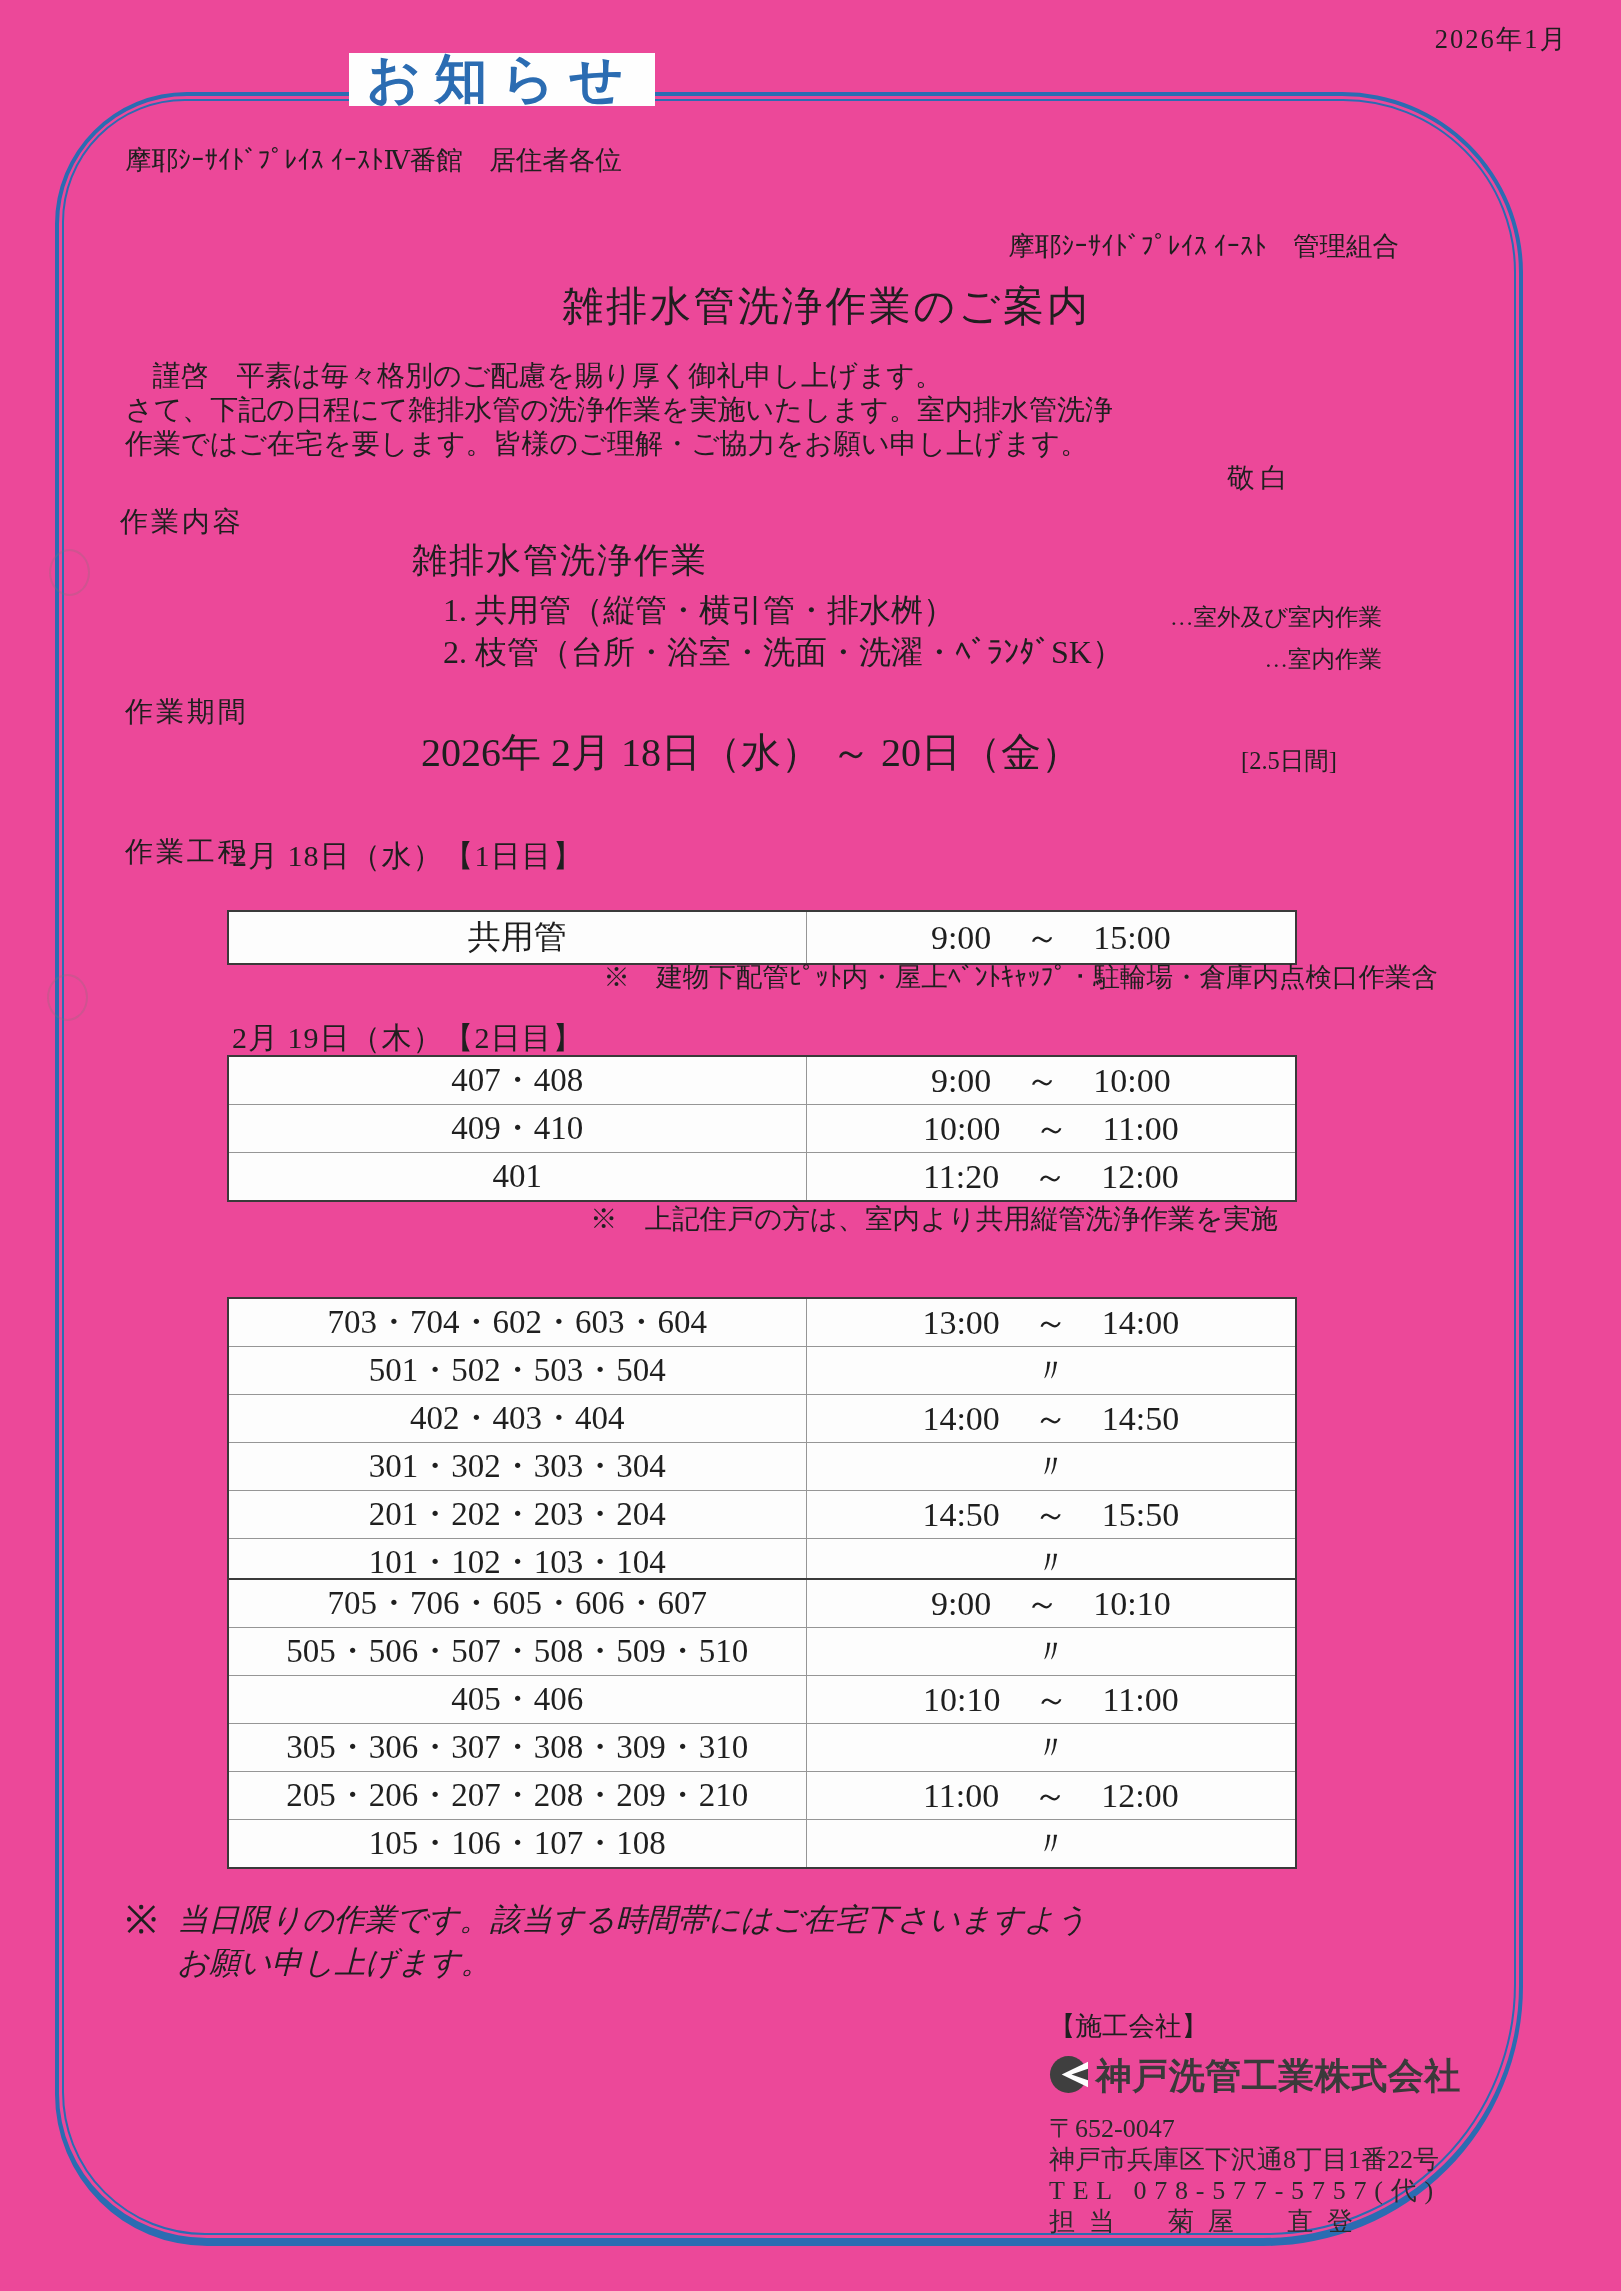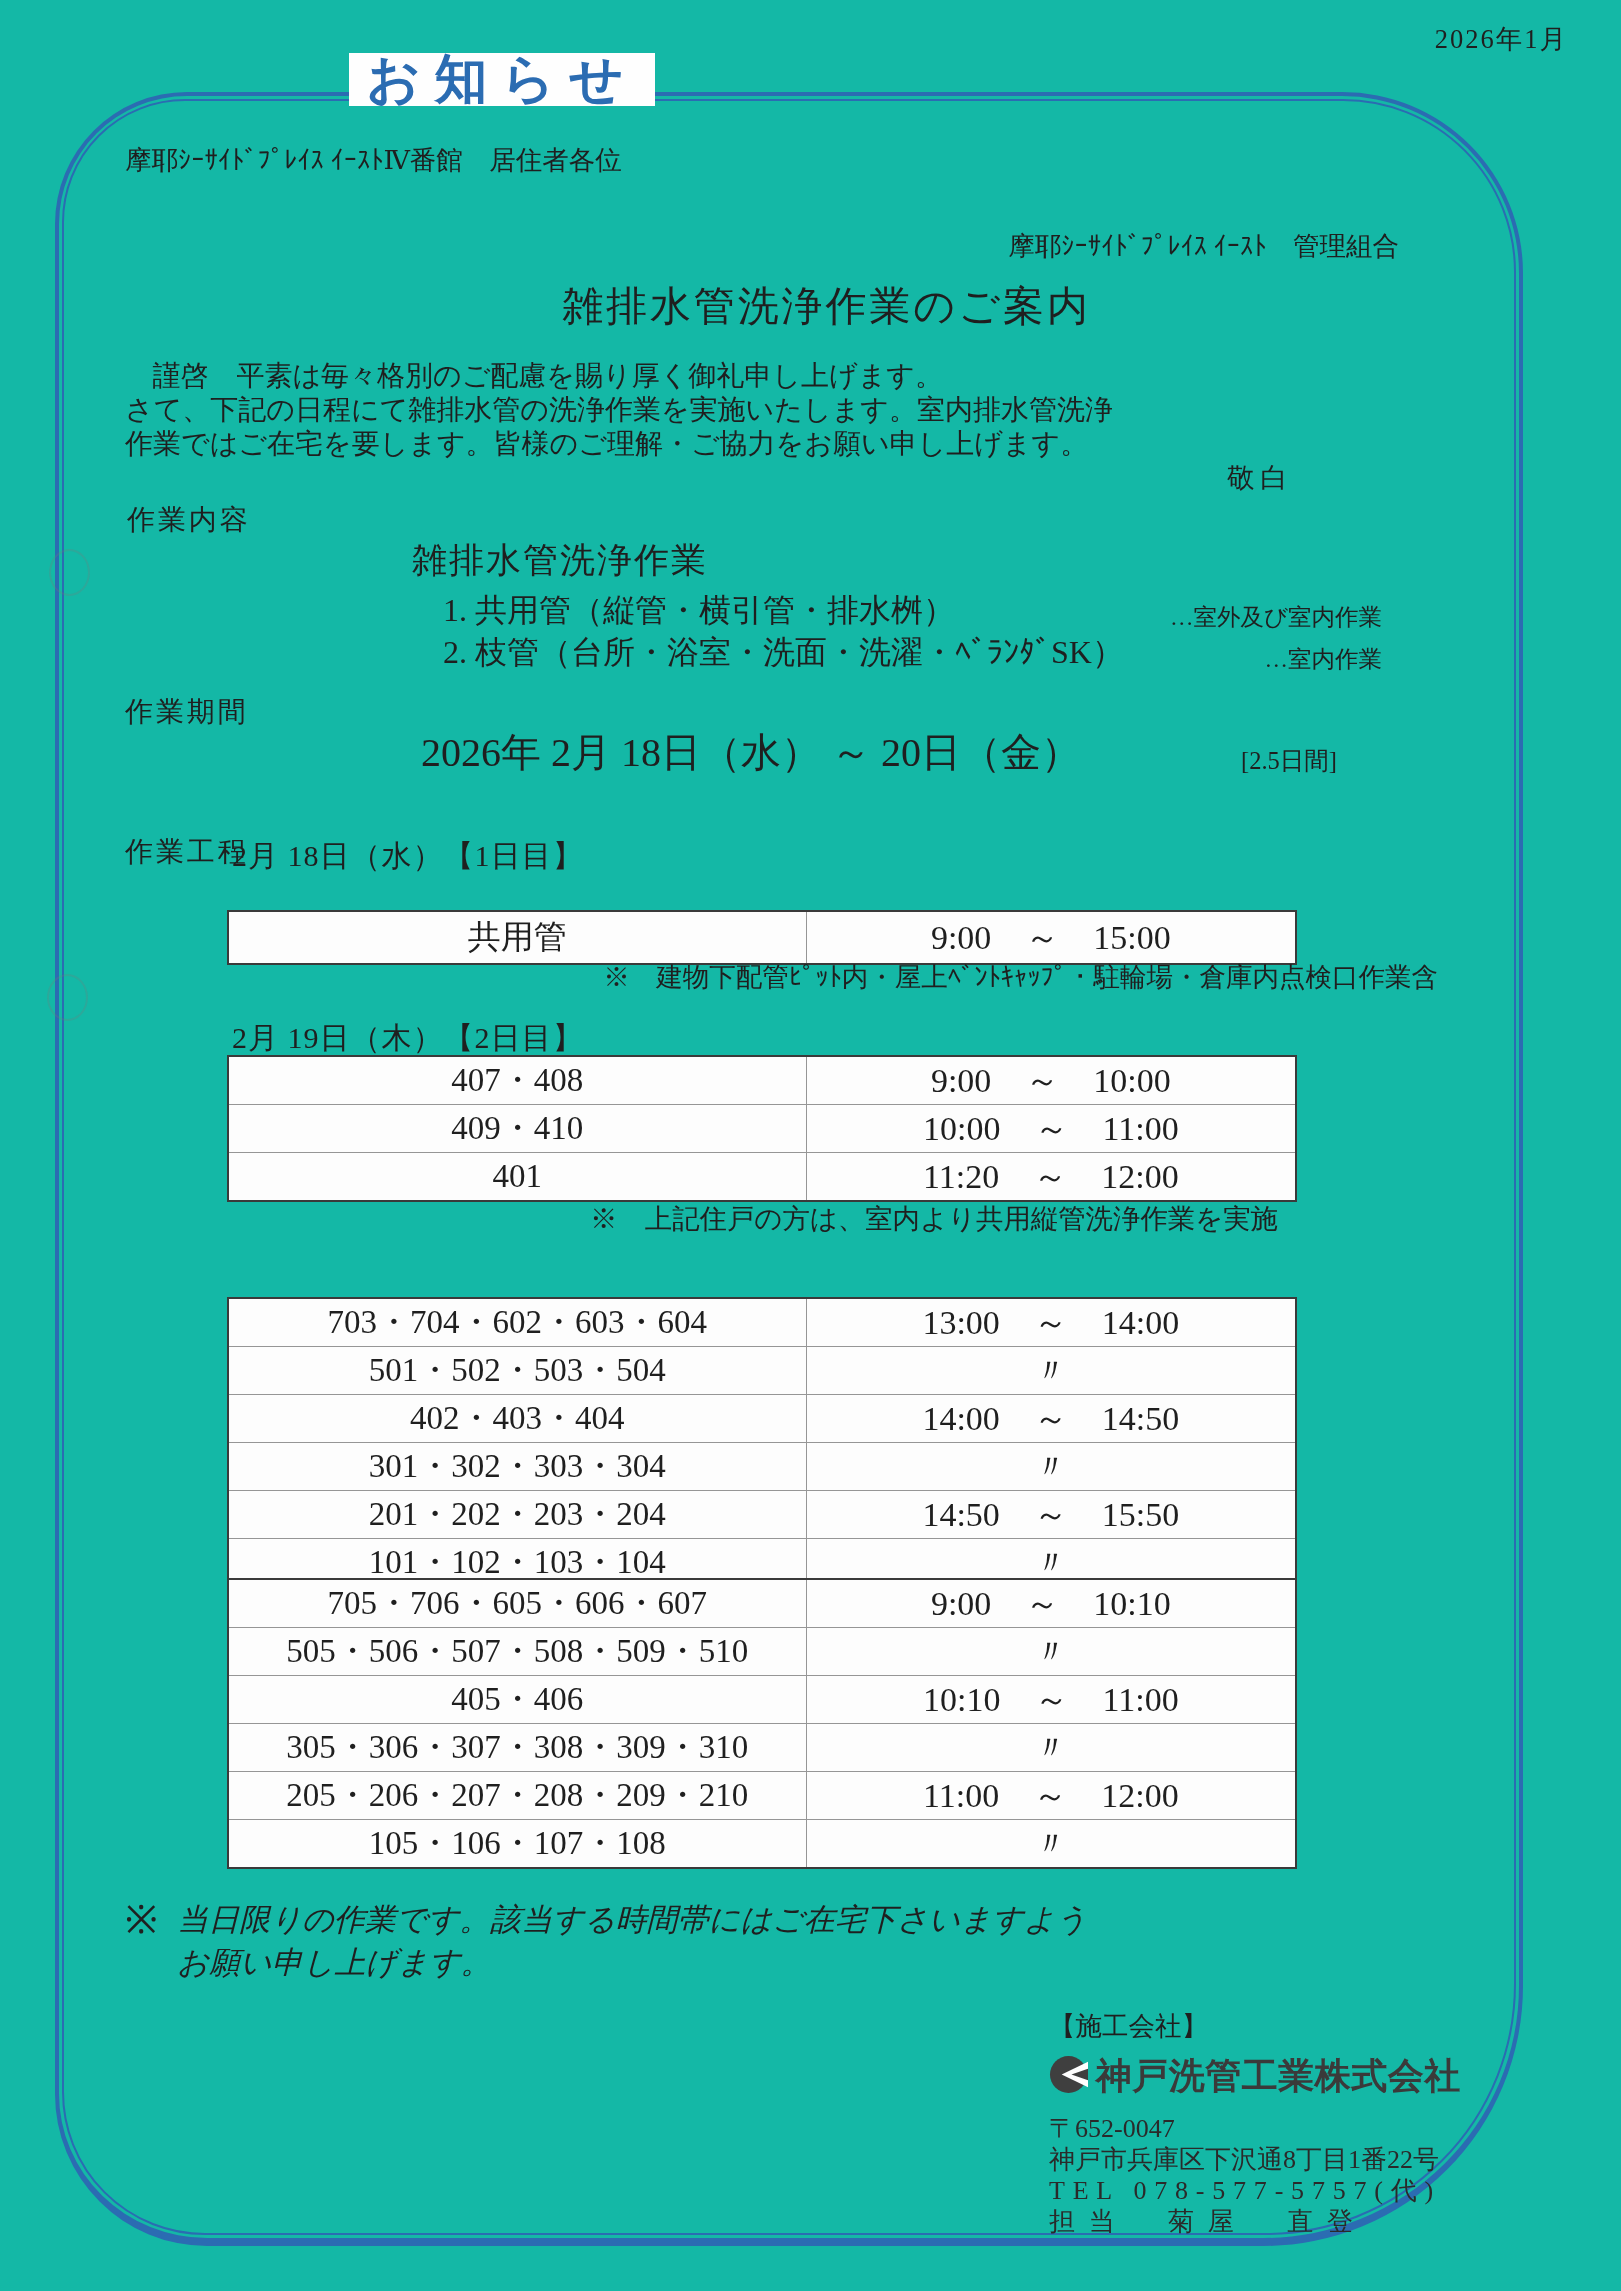--- a/index.html
+++ b/index.html
@@ -1,18 +1,18 @@
 <!DOCTYPE html>
 <html><head>
 <meta charset="utf-8">
 <style>
   html,body { margin:0; padding:0; background:#d9d9d9; }
   .page {
     position:relative; width:1621px; height:2292px; margin:0 auto;
-    background:#14b8a6; overflow:hidden;
+    background:#ec4899; overflow:hidden;
     font-family:"Liberation Serif","DejaVu Serif",serif;
     color:#1f1f1f; line-height:1;
   }
   .abs { position:absolute; }
 
   
   .frame {
     position:absolute; left:55px; top:92px; width:1468px; height:2154px;
     border:4.9px solid #2b6cb2; border-bottom-width:8.8px;
     border-radius:132px 181px 260px 152px;
@@ -36,21 +36,21 @@
 
   .recipient { left:125px; top:147px; font-size:26.5px; }
   .sender    { right:222px; top:233px; font-size:26.5px; }
   .doc-title { left:16px; top:286px; width:1621px; text-align:center; font-size:41px; letter-spacing:2.9px; }
 
   .greeting { left:125px; top:359px; width:1206px; font-size:28px; line-height:34px; }
   .greeting .l1 { text-indent:27.4px; }
   .keihaku  { left:1227px; top:465px; font-size:27.4px; letter-spacing:5.9px; }
 
   .sec-label { font-size:28px; letter-spacing:2.9px; }
-  .wc-label { left:127px; top:508px;font-family:Liberation Mono, monospace; }
+  .wc-label { left:120px; top:508px; }
   .wc-heading { left:412px; top:543px; font-size:35px; letter-spacing:2px; }
   .wc-item { font-size:32px; }
   .wc-item1 { left:443px; top:594px; }
   .wc-item2 { left:443px; top:636px; }
   .wc-note { font-size:23.5px; right:239px; }
   .wc-note1 { top:606px; }
   .wc-note2 { top:648px;text-align:right; }
 
   .wp-label { left:125px; top:698px; }
   .wp-date  { left:421px; top:733px; font-size:40px; }

